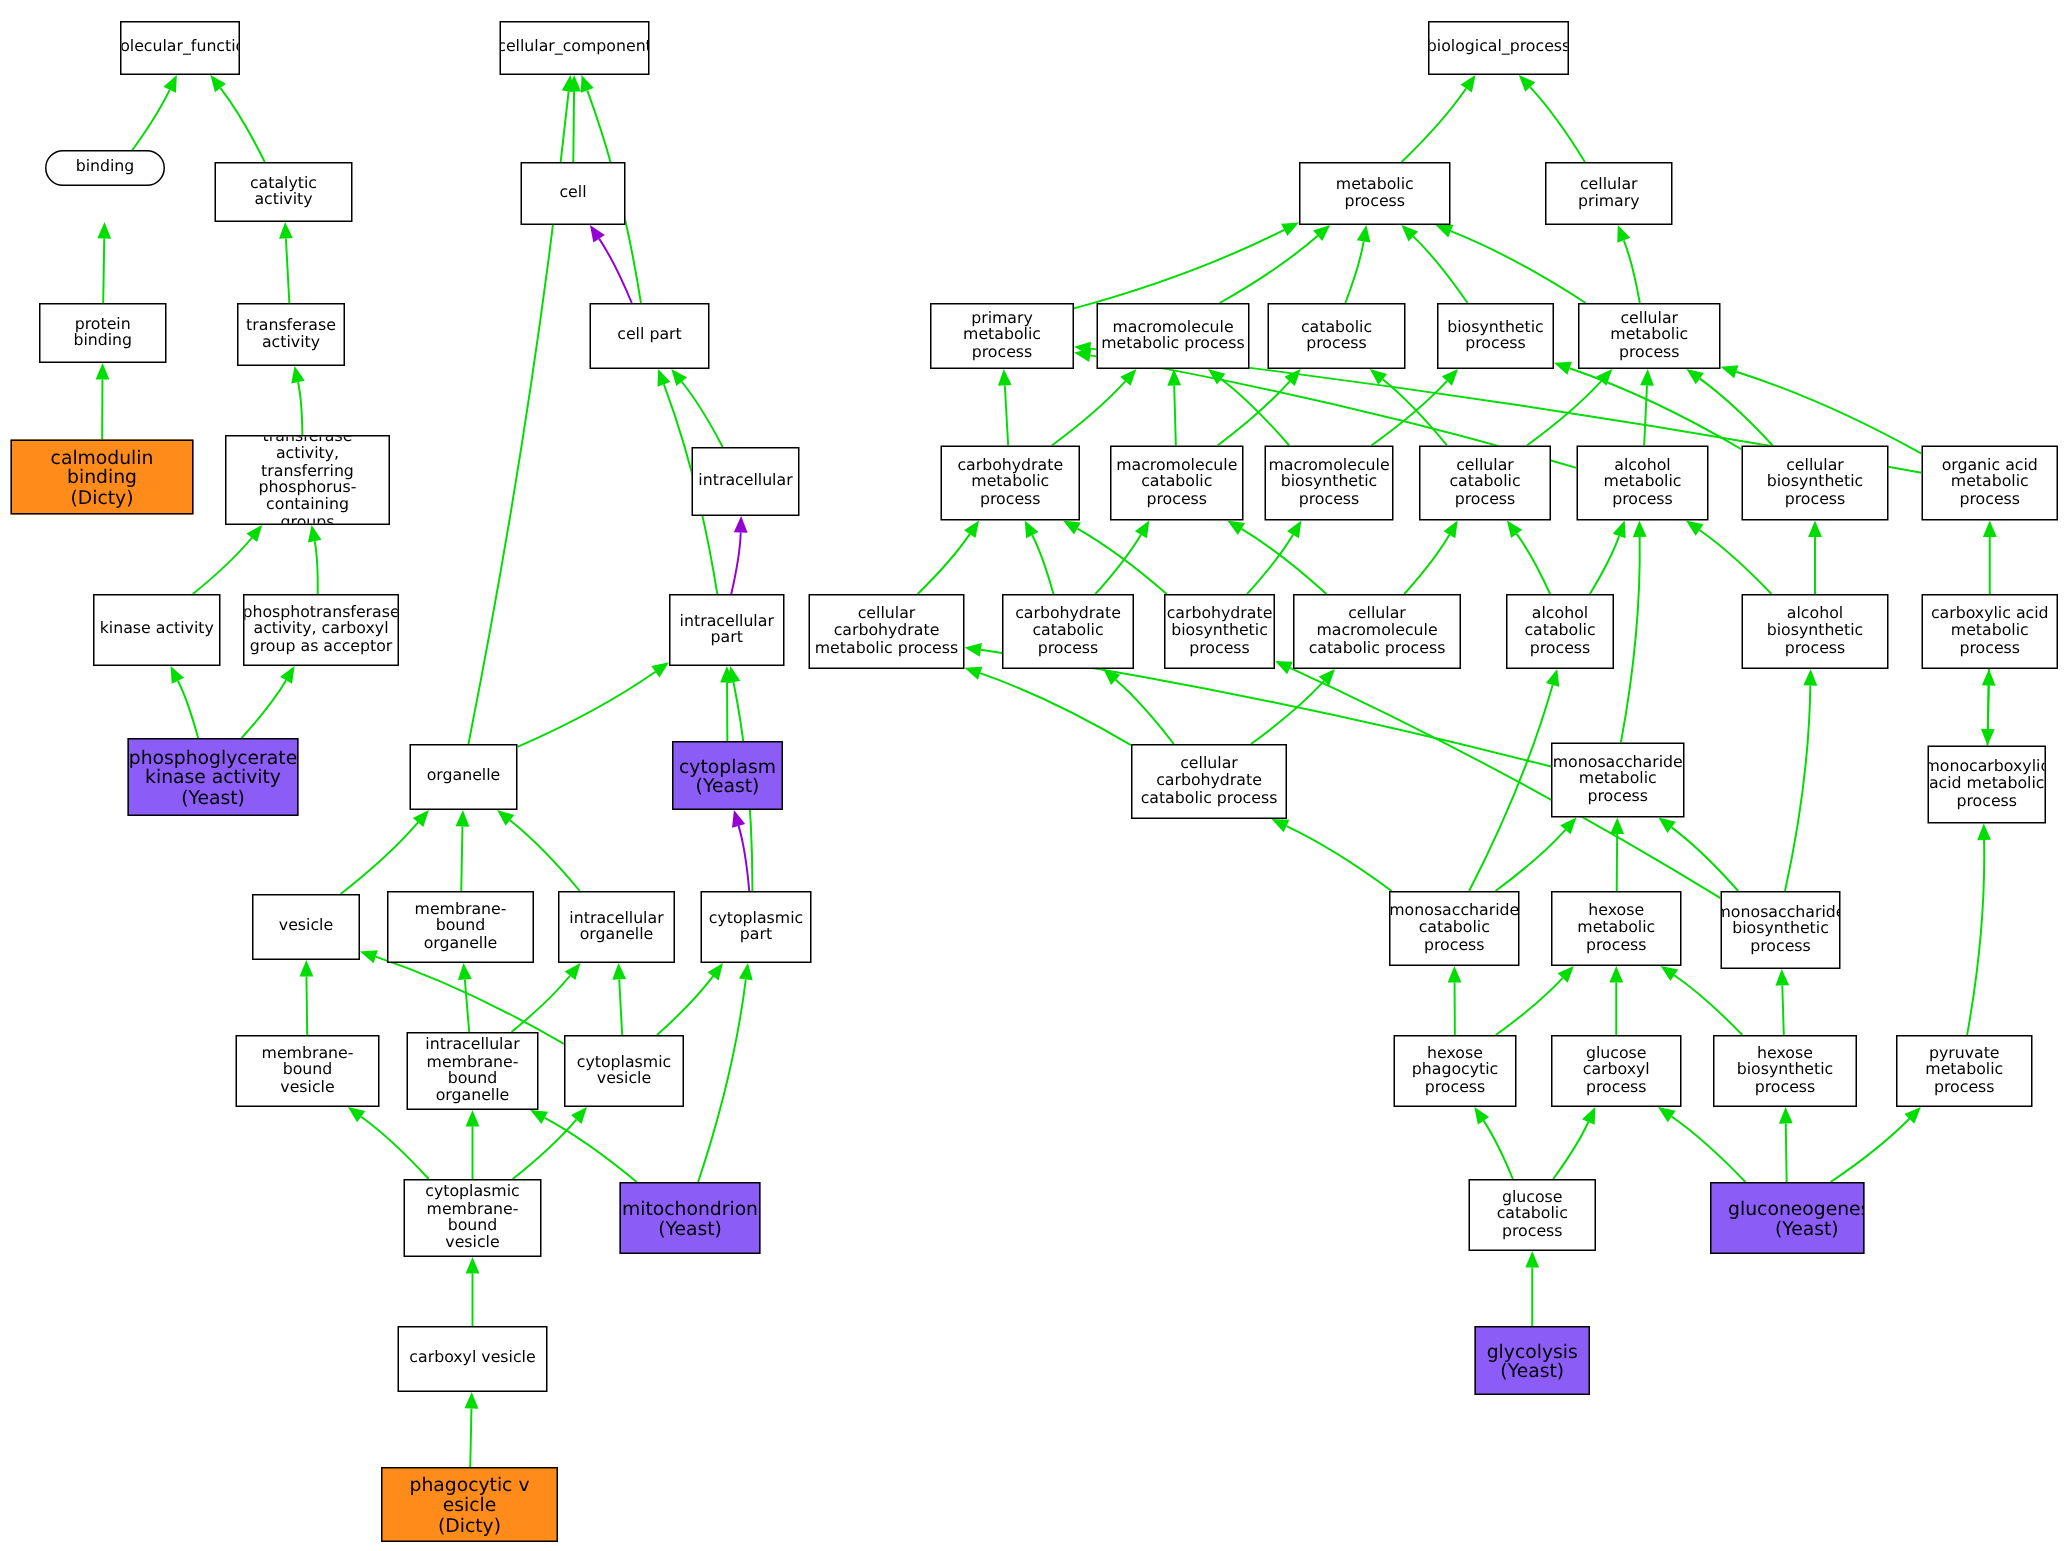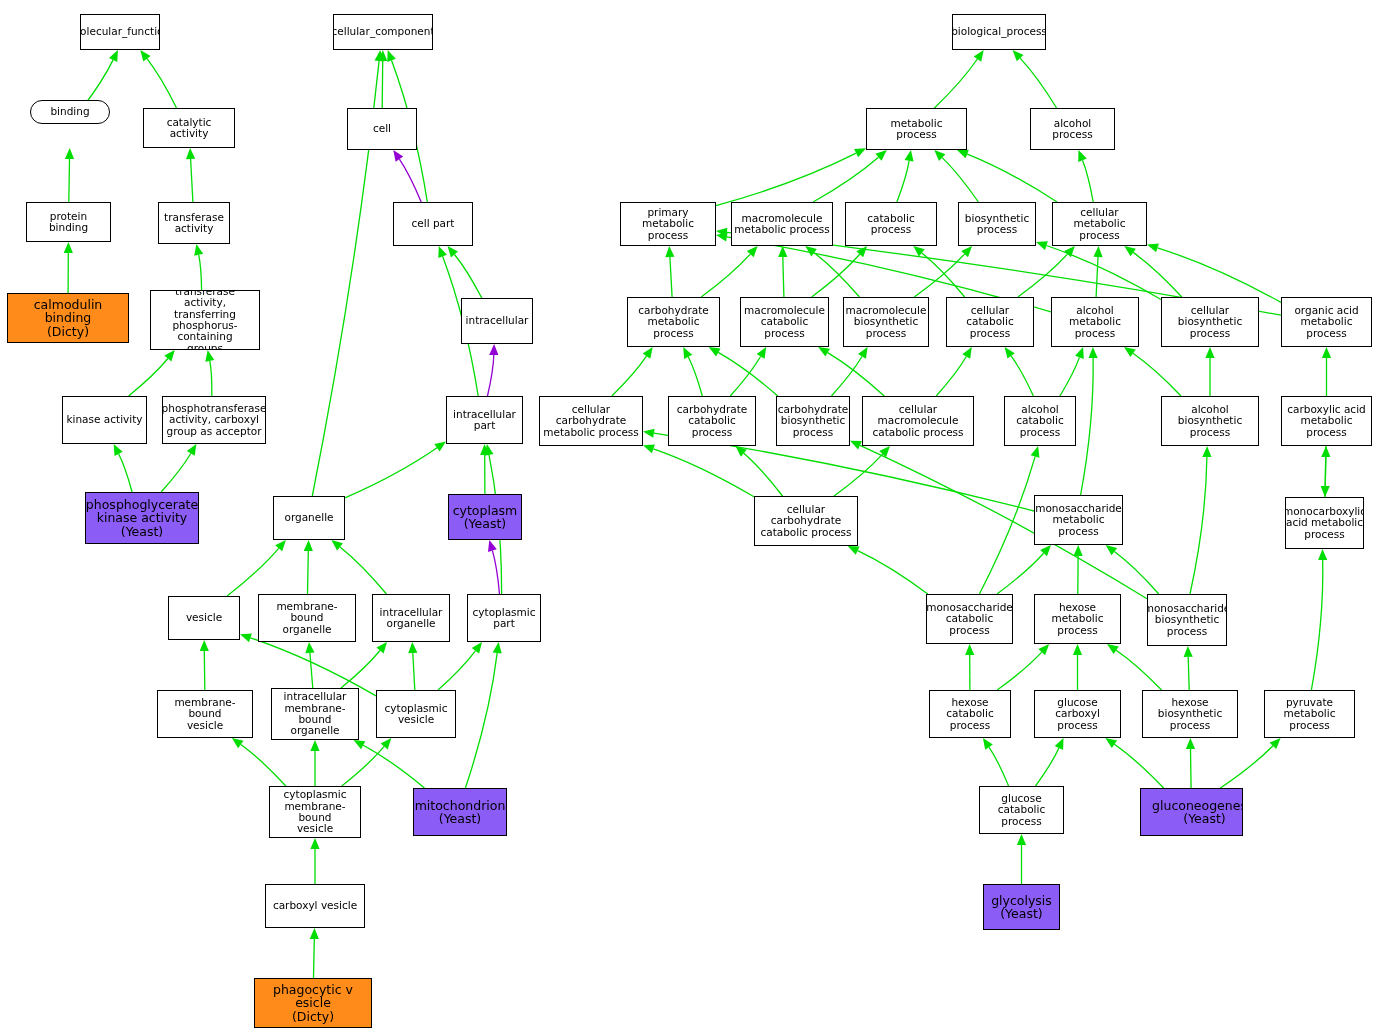--- a/index.html
+++ b/index.html
@@ -338,21 +338,21 @@
         <span>phagocytic v esicle
 (Dicty)</span>
       </div>
       <div class="node" style="left: 952px; top: 14px; width: 94px; height: 36px;">
         <span>biological_process</span>
       </div>
       <div class="node" style="left: 866px; top: 108px; width: 101px; height: 42px;">
         <span>metabolic process</span>
       </div>
       <div class="node" style="left: 1030px; top: 108px; width: 85px; height: 42px;">
-        <span>alcohol process</span>
+        <span>cellular primary</span>
       </div>
       <div class="node" style="left: 620px; top: 202px; width: 96px; height: 44px;">
         <span>primary metabolic
 process</span>
       </div>
       <div class="node" style="left: 731px; top: 202px; width: 102px; height: 44px;">
         <span>macromolecule
 metabolic process</span>
       </div>
       <div class="node" style="left: 845px; top: 202px; width: 92px; height: 44px;">
@@ -444,21 +444,21 @@
       <div class="node" style="left: 1034px; top: 594px; width: 87px; height: 50px; justify-content: flex-end;">
         <span>hexose metabolic
 process</span>
       </div>
       <div class="node" style="left: 1147px; top: 594px; width: 80px; height: 52px;">
         <span>monosaccharide
 biosynthetic
 process</span>
       </div>
       <div class="node" style="left: 929px; top: 690px; width: 82px; height: 48px;">
-        <span>hexose catabolic
+        <span>hexose phagocytic
 process</span>
       </div>
       <div class="node" style="left: 1034px; top: 690px; width: 87px; height: 48px;">
         <span>glucose carboxyl
 process</span>
       </div>
       <div class="node" style="left: 1142px; top: 690px; width: 96px; height: 48px;">
         <span>hexose biosynthetic
 process</span>
       </div>

